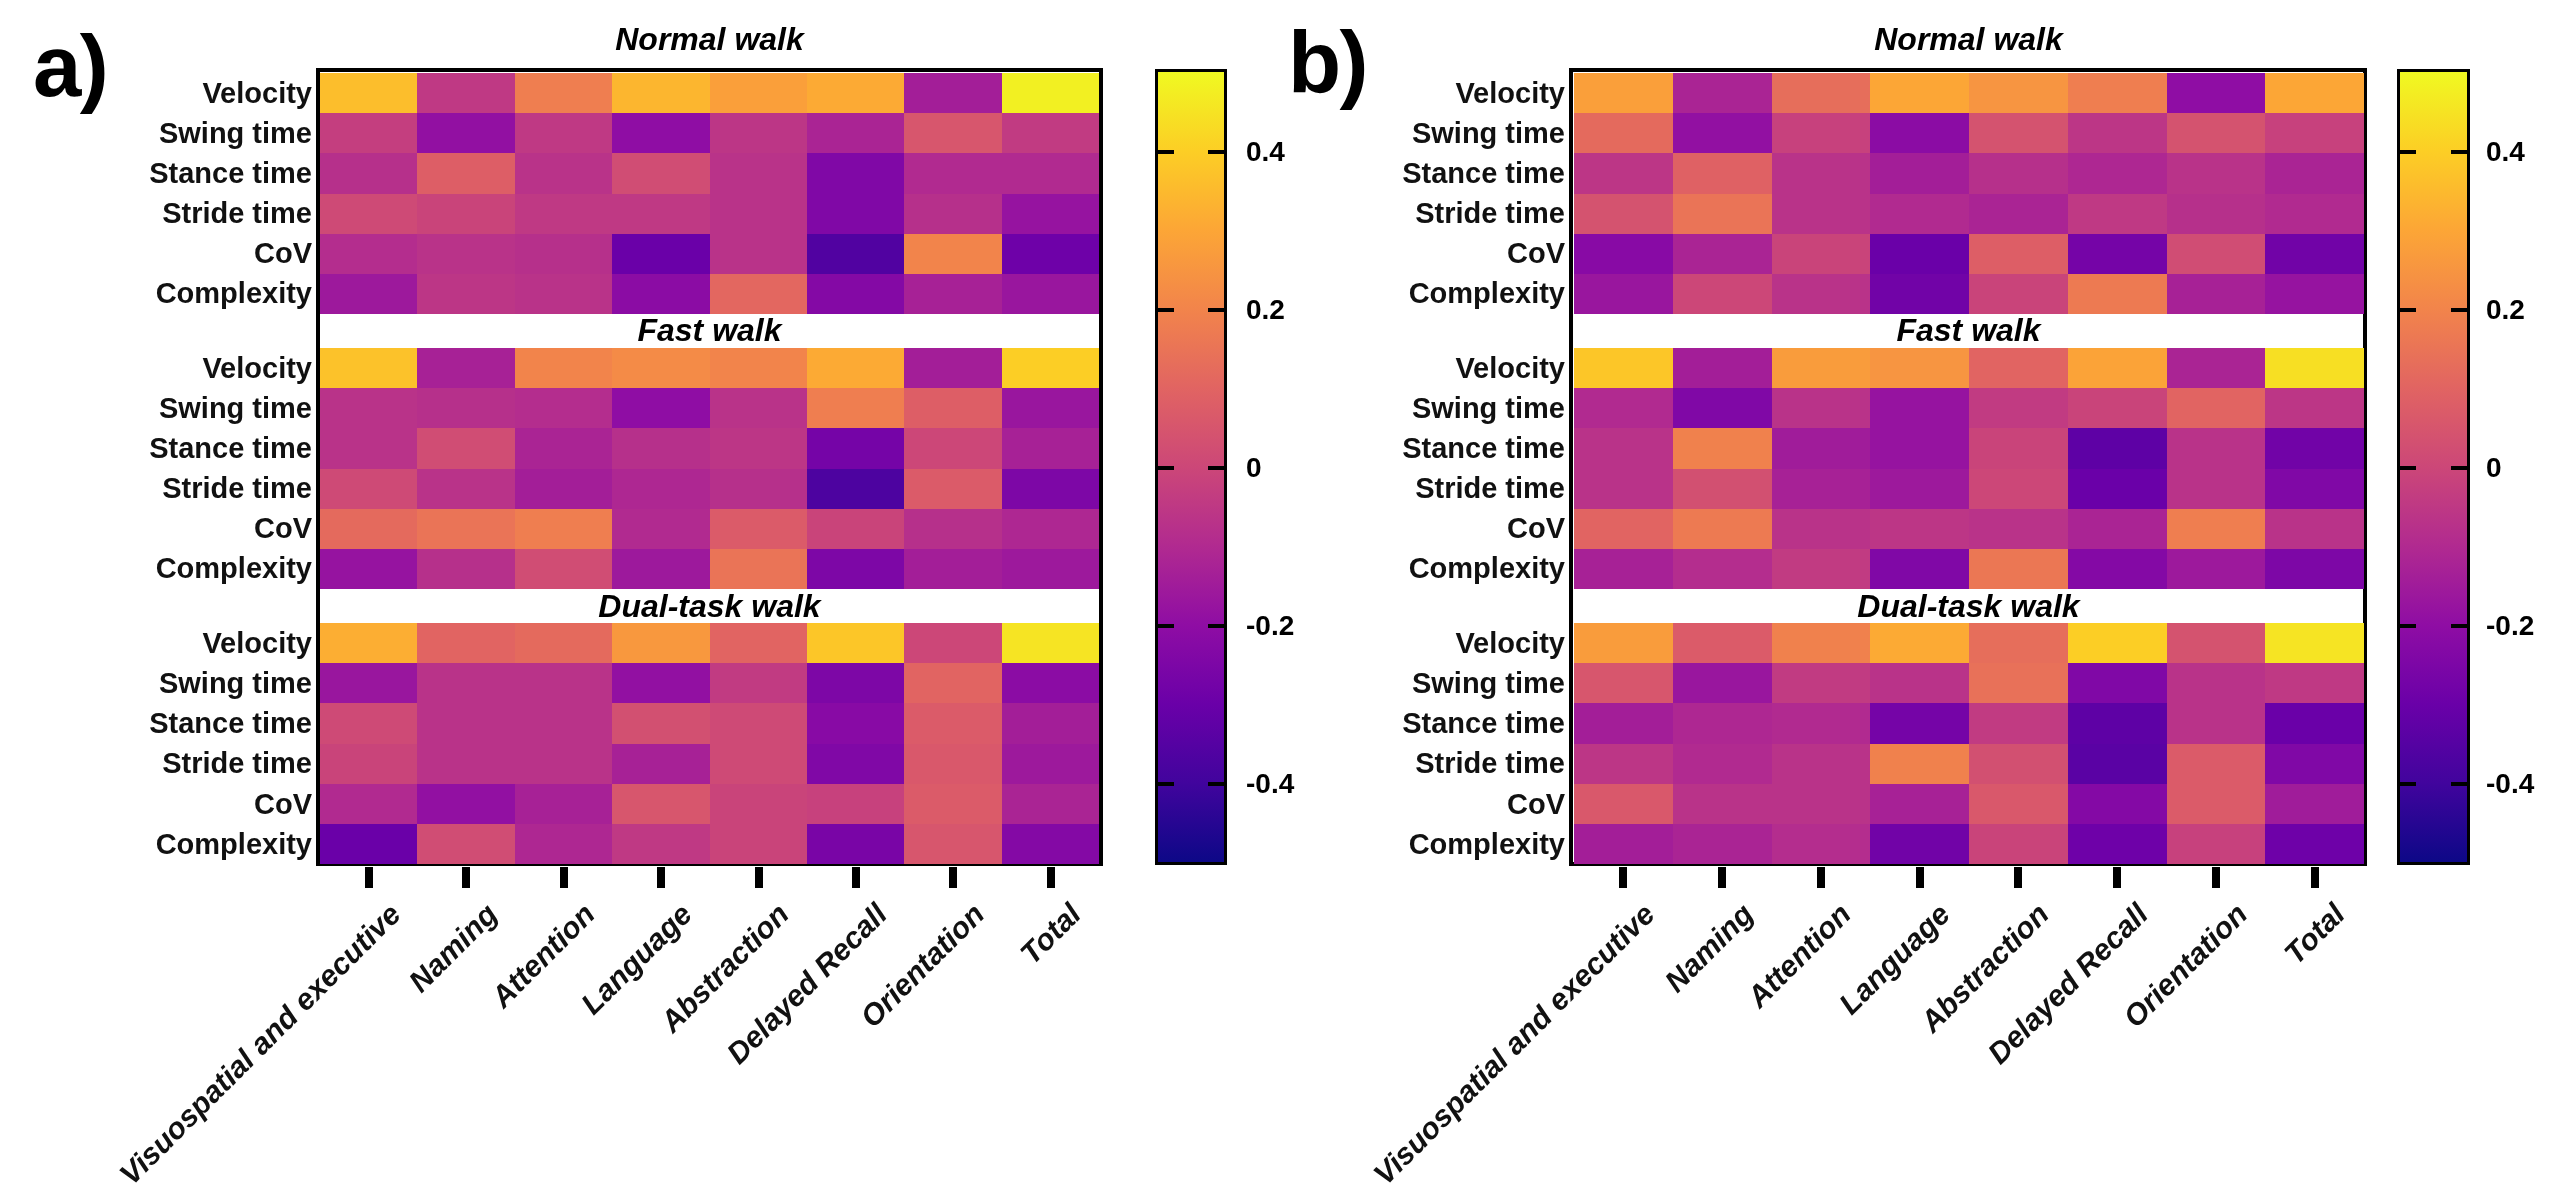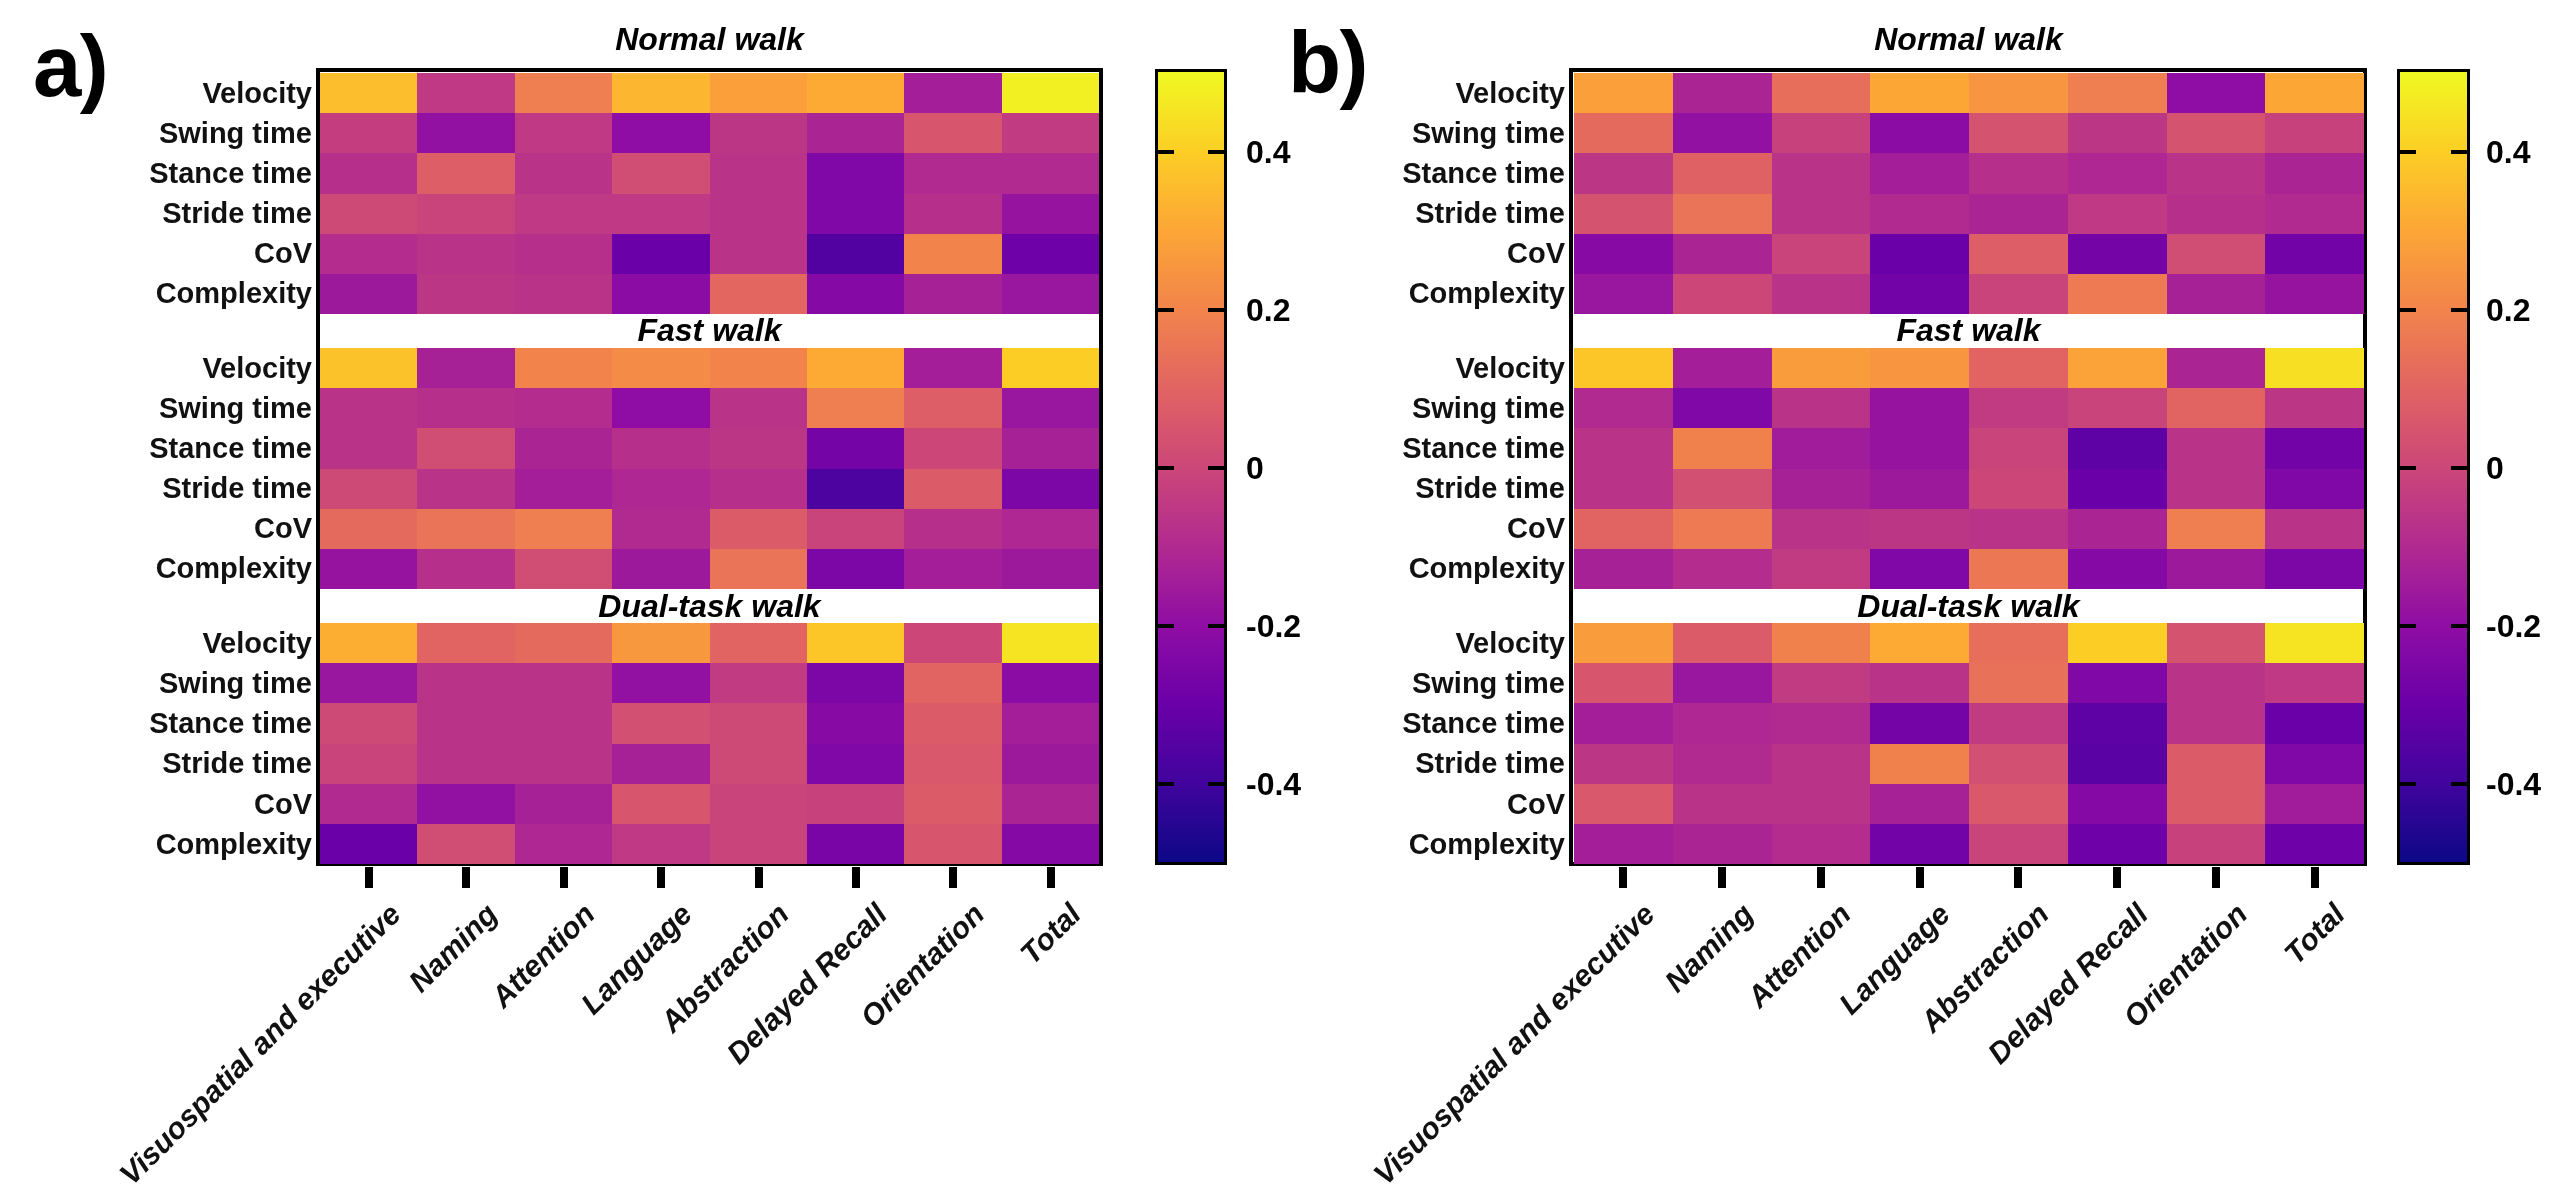--- a/index.html
+++ b/index.html
@@ -13,21 +13,21 @@
   .row-label{position:absolute;font-size:29px;font-weight:700;line-height:36px;text-align:right;white-space:nowrap;color:#111;}
   .x-tick{position:absolute;width:7.8px;height:21px;background:#000;}
   .x-label{position:absolute;font-size:30px;font-weight:700;font-style:italic;white-space:nowrap;
            transform:rotate(-45deg);transform-origin:100% 0%;color:#111;}
   .cb-frame{position:absolute;border:3.5px solid #000;}
   .cb-grad{width:100%;height:100%;
     background:linear-gradient(to bottom,
       #f0f921 0%, #fcce25 10%, #fca636 20%, #f2844b 30%, #e16462 40%,
       #cc4778 50%, #b12a90 60%, #8f0da4 70%, #6a00a8 80%, #41049d 90%, #0d0887 100%);}
   .cb-tick{position:absolute;height:4.3px;width:15.6px;background:#000;}
-  .cb-label{position:absolute;font-size:32px;font-weight:700;line-height:36px;white-space:nowrap;}
+  .cb-label{position:absolute;font-size:28px;font-weight:700;line-height:36px;white-space:nowrap;}
 </style>
 </head>
 <body>
 
 <div id="figure">
   <div class="panel-label" style="left:33px;top:15.6px;">a)</div>
   <div class="panel-label" style="left:1288px;top:12px;">b)</div>
   <div id="generated">
       <div class="hm-frame" style="left: 316px; top: 68px; width: 779px; height: 790px;"></div>
       <div class="block-title" style="left: 450px; top: 21px; width: 519px;">Normal walk</div>

